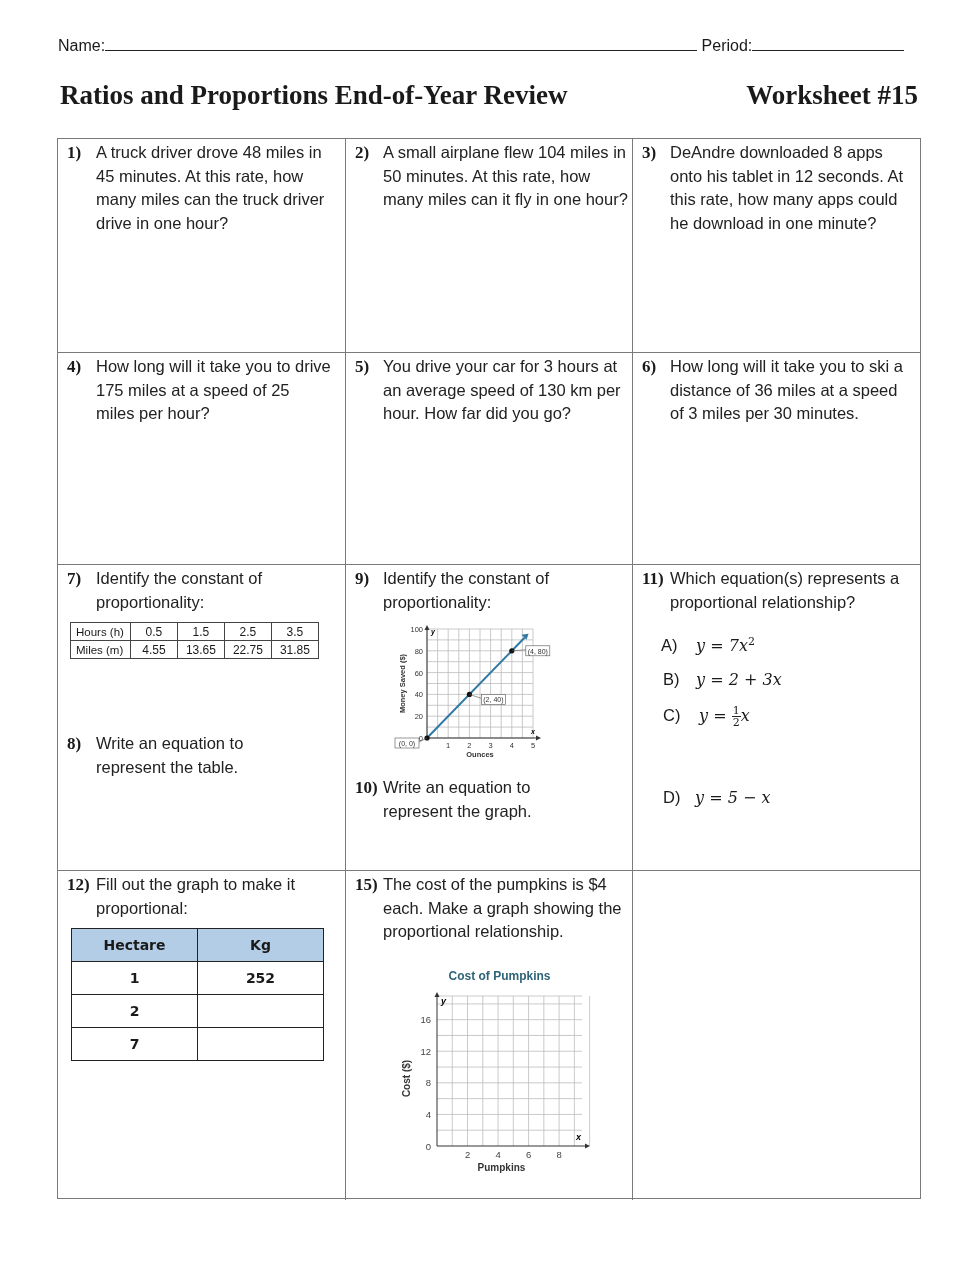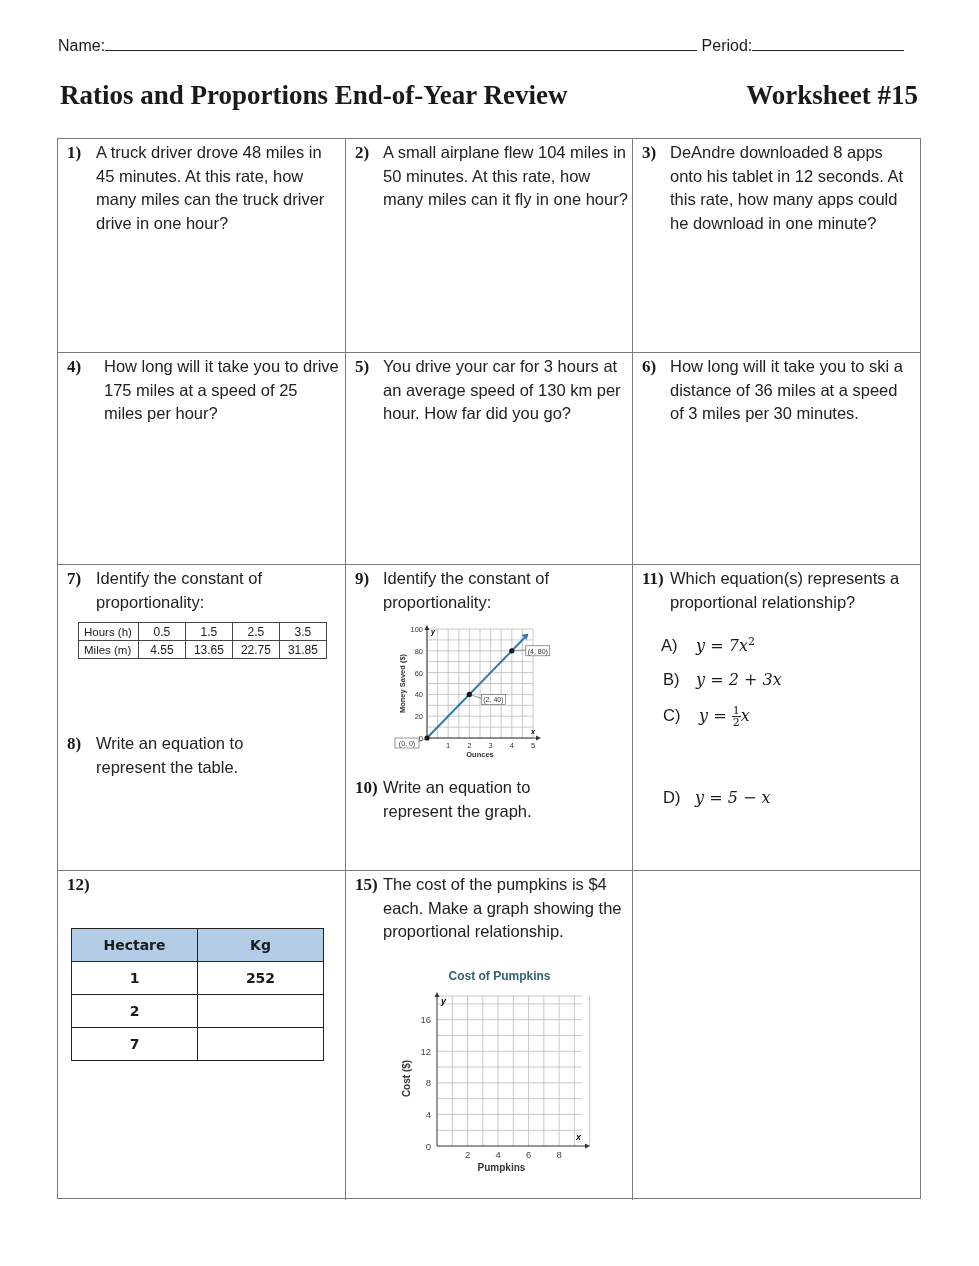--- a/index.html
+++ b/index.html
@@ -44,35 +44,35 @@
     <span class="qn" style="left:9px;top:2px;">2)</span>
     <span class="q" style="left:37px;top:2px;width:245px;">A small airplane flew 104 miles in 50 minutes. At this rate, how many miles can it fly in one hour?</span>
   </div>
   <div class="cell" style="left:575px;top:0;width:287px;height:214px;border-right:none;">
     <span class="qn" style="left:9px;top:2px;">3)</span>
     <span class="q" style="left:37px;top:2px;width:240px;">DeAndre downloaded 8 apps onto his tablet in 12 seconds. At this rate, how many apps could he download in one minute?</span>
   </div>
 
   <div class="cell" style="left:0;top:214px;width:288px;height:212px;">
     <span class="qn" style="left:9px;top:2px;">4)</span>
-    <span class="q" style="left:46px;top:2px;width:235px;">How long will it take you to drive 175 miles at a speed of 25 miles per hour?</span>
+    <span class="q" style="left:38px;top:2px;width:235px;">How long will it take you to drive 175 miles at a speed of 25 miles per hour?</span>
   </div>
   <div class="cell" style="left:288px;top:214px;width:287px;height:212px;">
     <span class="qn" style="left:9px;top:2px;">5)</span>
     <span class="q" style="left:37px;top:2px;width:245px;">You drive your car for 3 hours at an average speed of 130 km per hour. How far did you go?</span>
   </div>
   <div class="cell" style="left:575px;top:214px;width:287px;height:212px;border-right:none;">
     <span class="qn" style="left:9px;top:2px;">6)</span>
     <span class="q" style="left:37px;top:2px;width:245px;">How long will it take you to ski a distance of 36 miles at a speed of 3 miles per 30 minutes.</span>
   </div>
 
   <div class="cell" style="left:0;top:426px;width:288px;height:306px;">
     <span class="qn" style="left:9px;top:2px;">7)</span>
     <span class="q" style="left:38px;top:2px;width:220px;">Identify the constant of proportionality:</span>
-    <table class="small" style="left:20px;top:57px;">
+    <table class="small" style="left:12px;top:57px;">
       <tbody>
           <tr>
         <td class="lbl">Hours (h)</td>
         <td style="width:38px">0.5</td>
         <td style="width:38px">1.5</td>
         <td style="width:38px">2.5</td>
         <td style="width:38px">3.5</td>
       </tr>
       <tr>
         <td class="lbl">Miles (m)</td>
@@ -167,20 +167,21 @@
       <span class="m" style="margin-left:14px;"><span>y = </span><span class="frac"><span class="num">1</span><span>2</span></span><span>x</span></span>
     </div>
     <div class="eq" style="left:30px;top:183px;margin-top:40px;">
       <span>D)</span>
       <span class="m" style="margin-left:10px;">y = 5 − x</span>
     </div>
   </div>
 
   <div class="cell" style="left:0;top:732px;width:288px;height:329px;border-bottom:none;">
     <span class="qn" style="left:9px;top:2px;">12)</span>
+    <span class="q" style="left:38px;top:2px;width:230px;">Fill out the graph to make it proportional:</span>
     <table class="hk" style="left:13px;top:57px;padding-left:24px;">
       <tbody>
           <tr class="head">
         <td>Hectare</td>
         <td>Kg</td>
       </tr>
       <tr>
         <td>1</td>
         <td>252</td>
       </tr>

